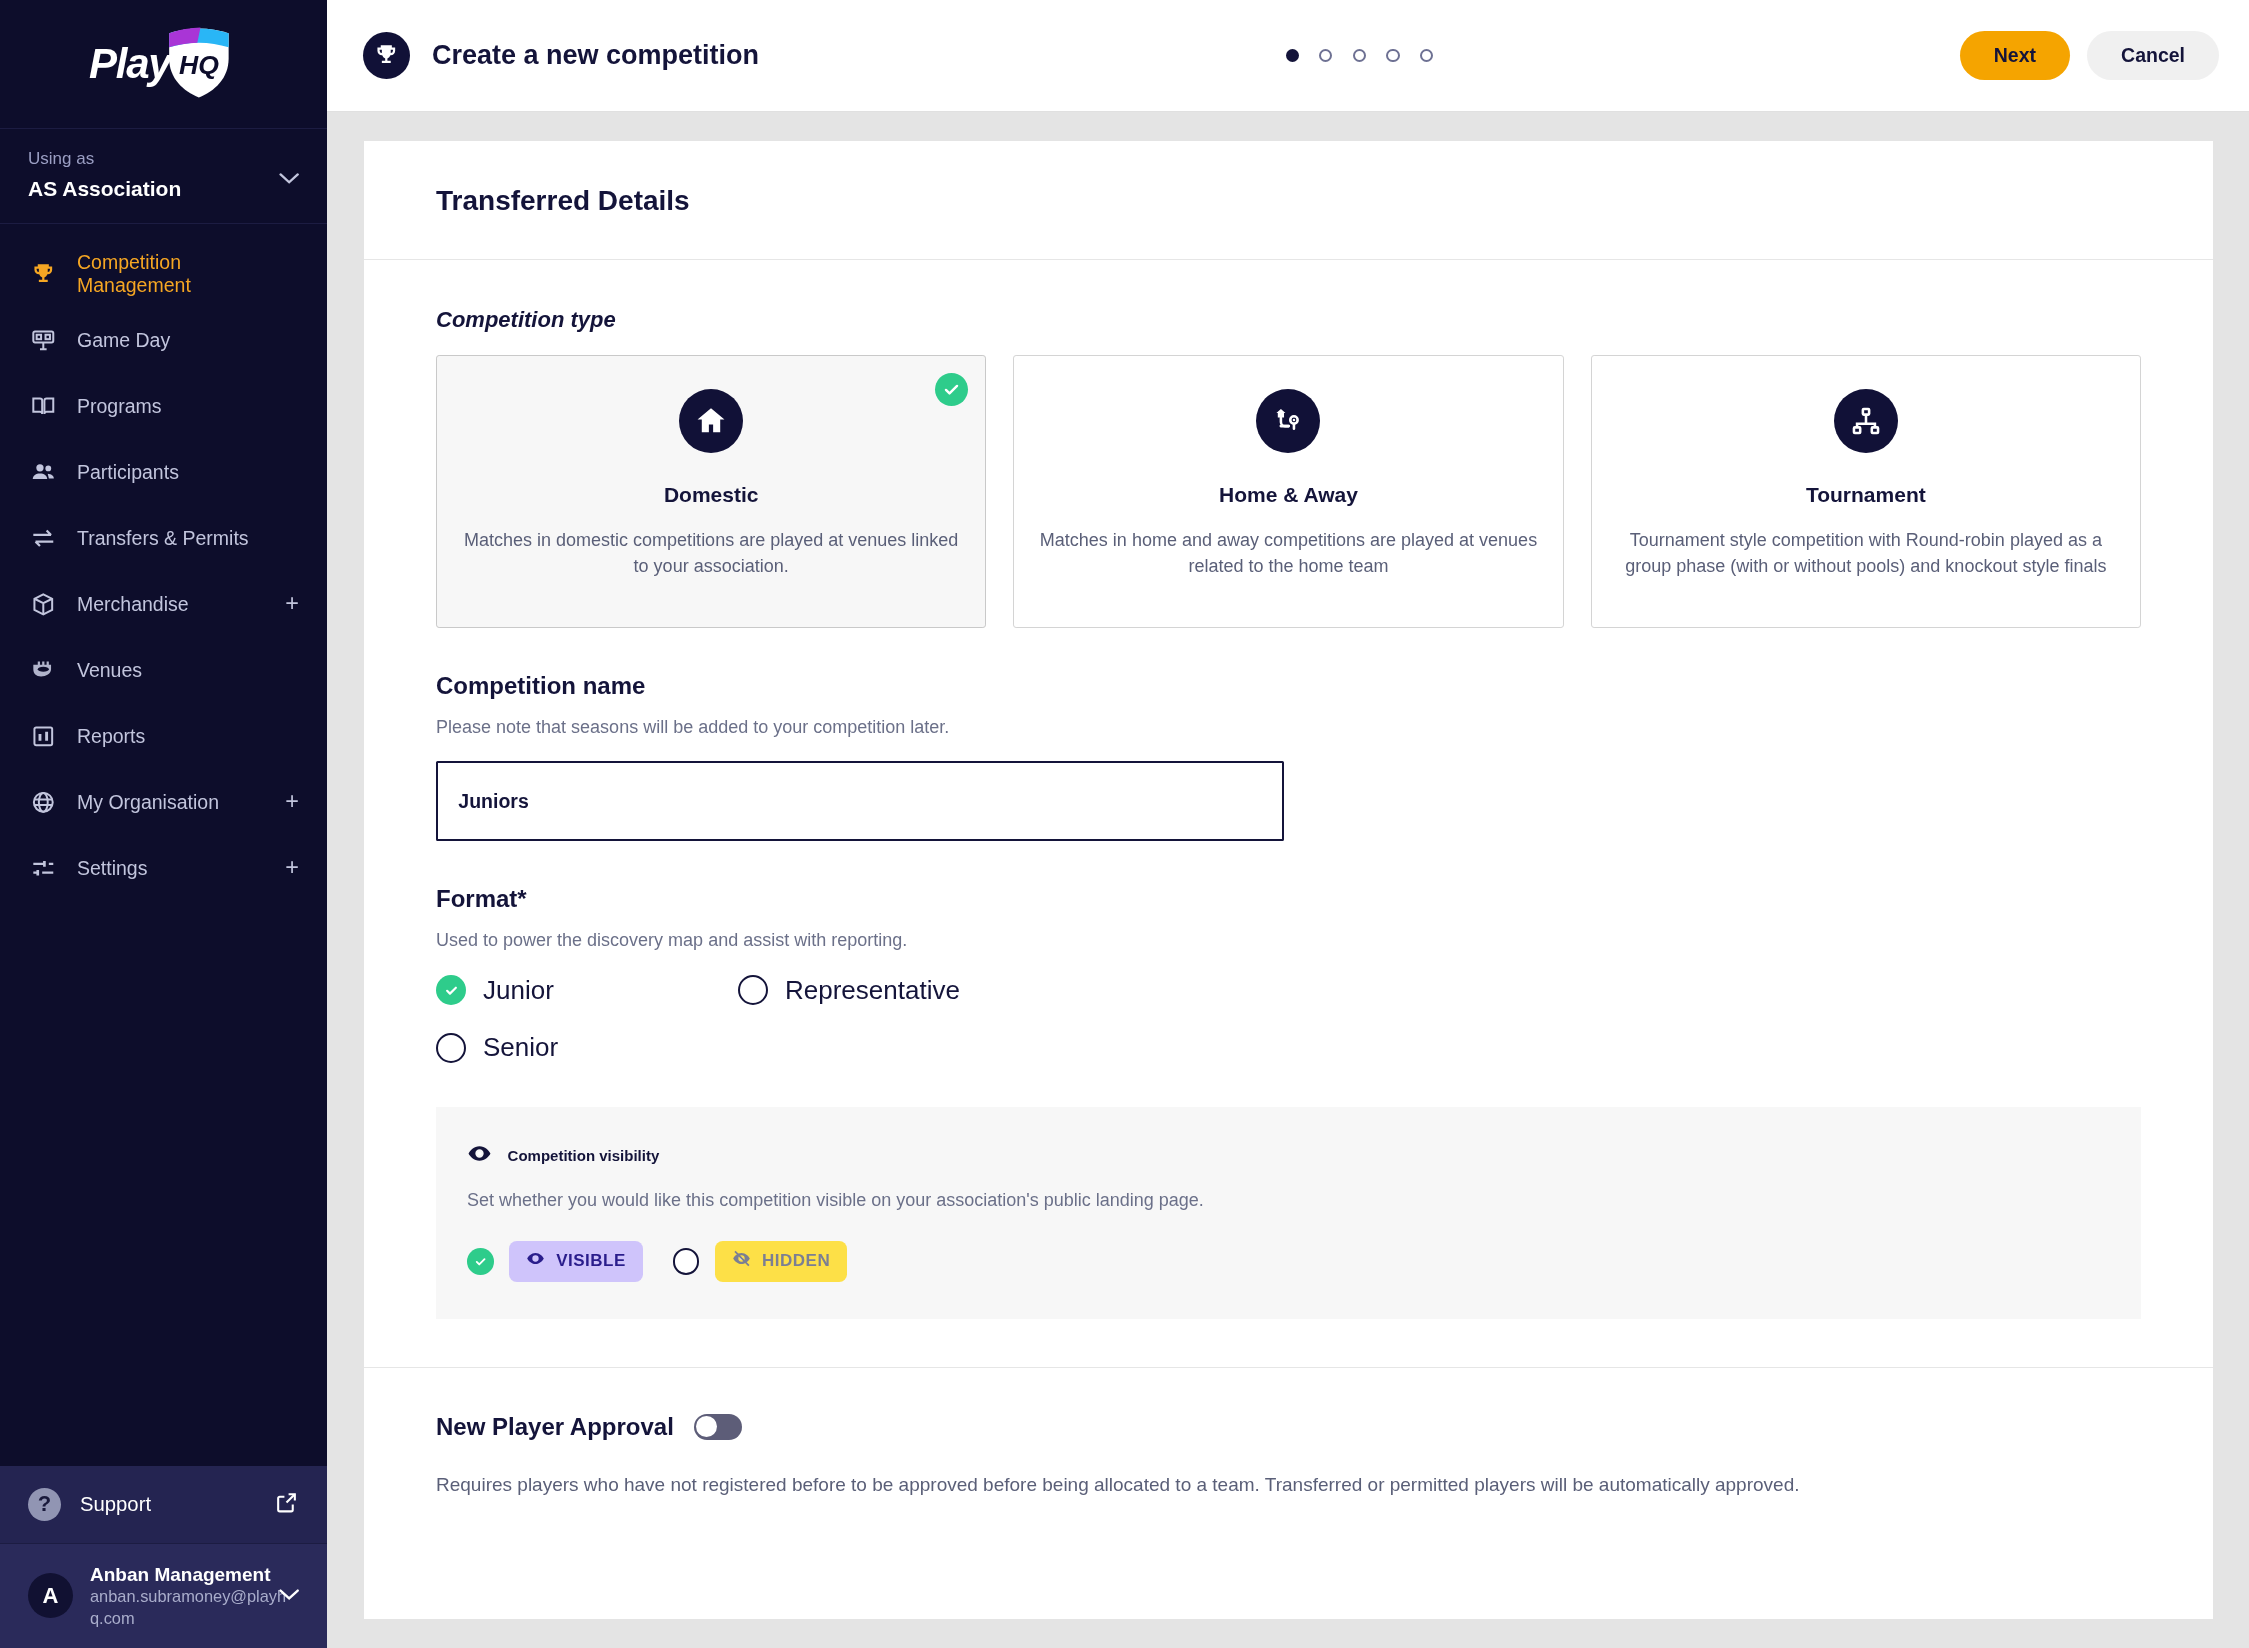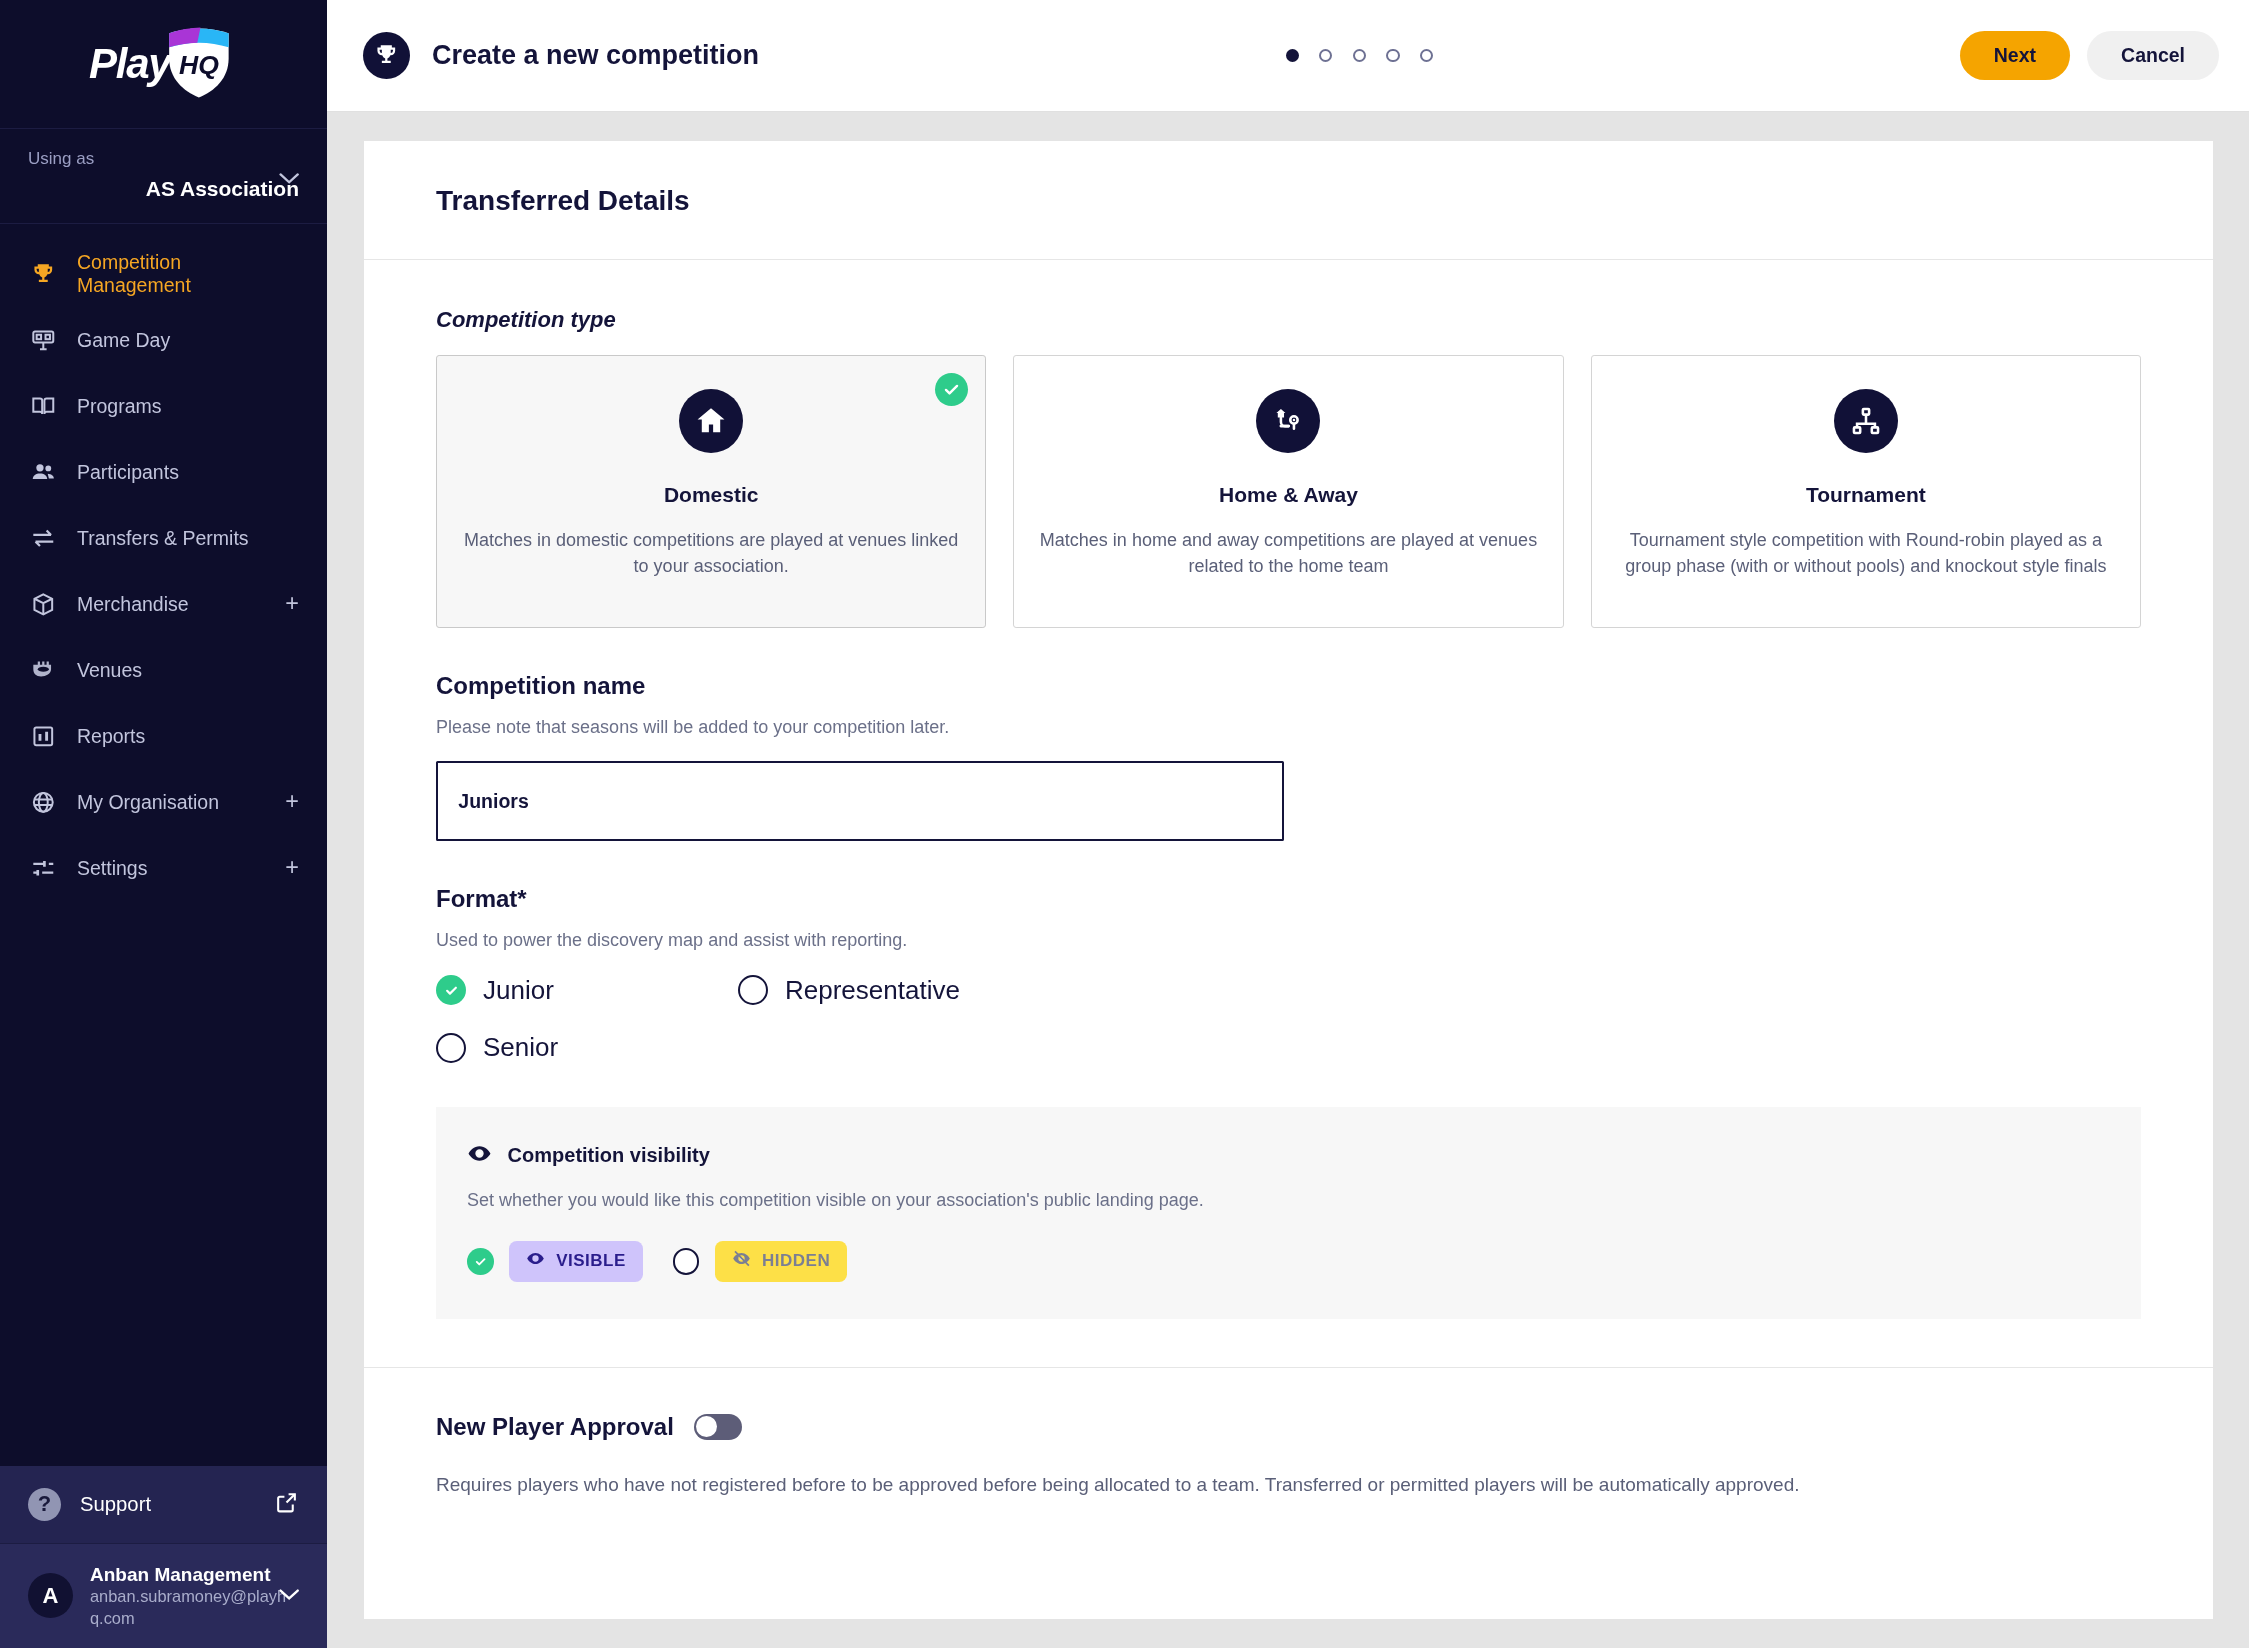--- a/index.html
+++ b/index.html
@@ -28,21 +28,21 @@
     letter-spacing: -1.2px; color: #fff; line-height: 1;
   }
   .logo-shield { margin-left: -4.7px; }
 
   .using-as {
     padding: 20.3px 28px 22px 28px;
     border-bottom: 1.6px solid #1c1c42;
     position: relative; cursor: pointer;
   }
   .using-as .label { font-size: 17px; color: #9b9fc4; margin-bottom: 7.8px; }
-  .using-as .org { font-size: 21px; font-weight: 700; color: #fff; text-align: right; }
+  .using-as .org { font-size: 21px; font-weight: 700; color: #fff; }
   .using-as .chev {
     position: absolute; right: 28px; top: 50%; transform: translateY(-25%);
   }
 
   .nav { flex: 1; padding-top: 17px; }
   .nav-item {
     display: flex; align-items: center; gap: 19px;
     height: 66px; padding: 0 28px;
     font-size: 19.5px; color: #c2c5dd; cursor: pointer; position: relative;
   }
@@ -155,21 +155,21 @@
     display:flex; align-items:center; justify-content:center; flex: 0 0 30px;
   }
   .radio.on { background: #2ecc8b; }
   .radio.off { border: 2.3px solid #14143a; background: #fff; }
   .radio-label { font-size: 26px; color: #14143a; }
 
   .visibility-panel {
     margin-top: 44px; background: #f7f7f7; padding: 34px 31px 37px 31px;
   }
   .vis-head { display: flex; align-items: center; gap: 15.6px; margin-bottom: 20.3px; }
-  .vis-title { font-size: 20px; font-weight: 700; color: #14143a; }
+  .vis-title { font-size: 15px; font-weight: 700; color: #14143a; }
   .vis-helper { font-size: 18px; color: #6b7089; margin-bottom: 30px; }
   .vis-options { display: flex; align-items: center; gap: 30px; }
   .vis-opt { display: flex; align-items: center; gap: 15.6px; cursor: pointer; }
   .pill {
     display: flex; align-items: center; gap: 11px;
     border-radius: 7.8px; padding: 8.6px 17px;
     font-size: 17px; font-weight: 600; letter-spacing: 0.5px;
   }
   .pill.visible { background: #cfc4fb; color: #2a1d8c; }
   .pill.hidden { background: #fde047; color: #7b7f93; }

